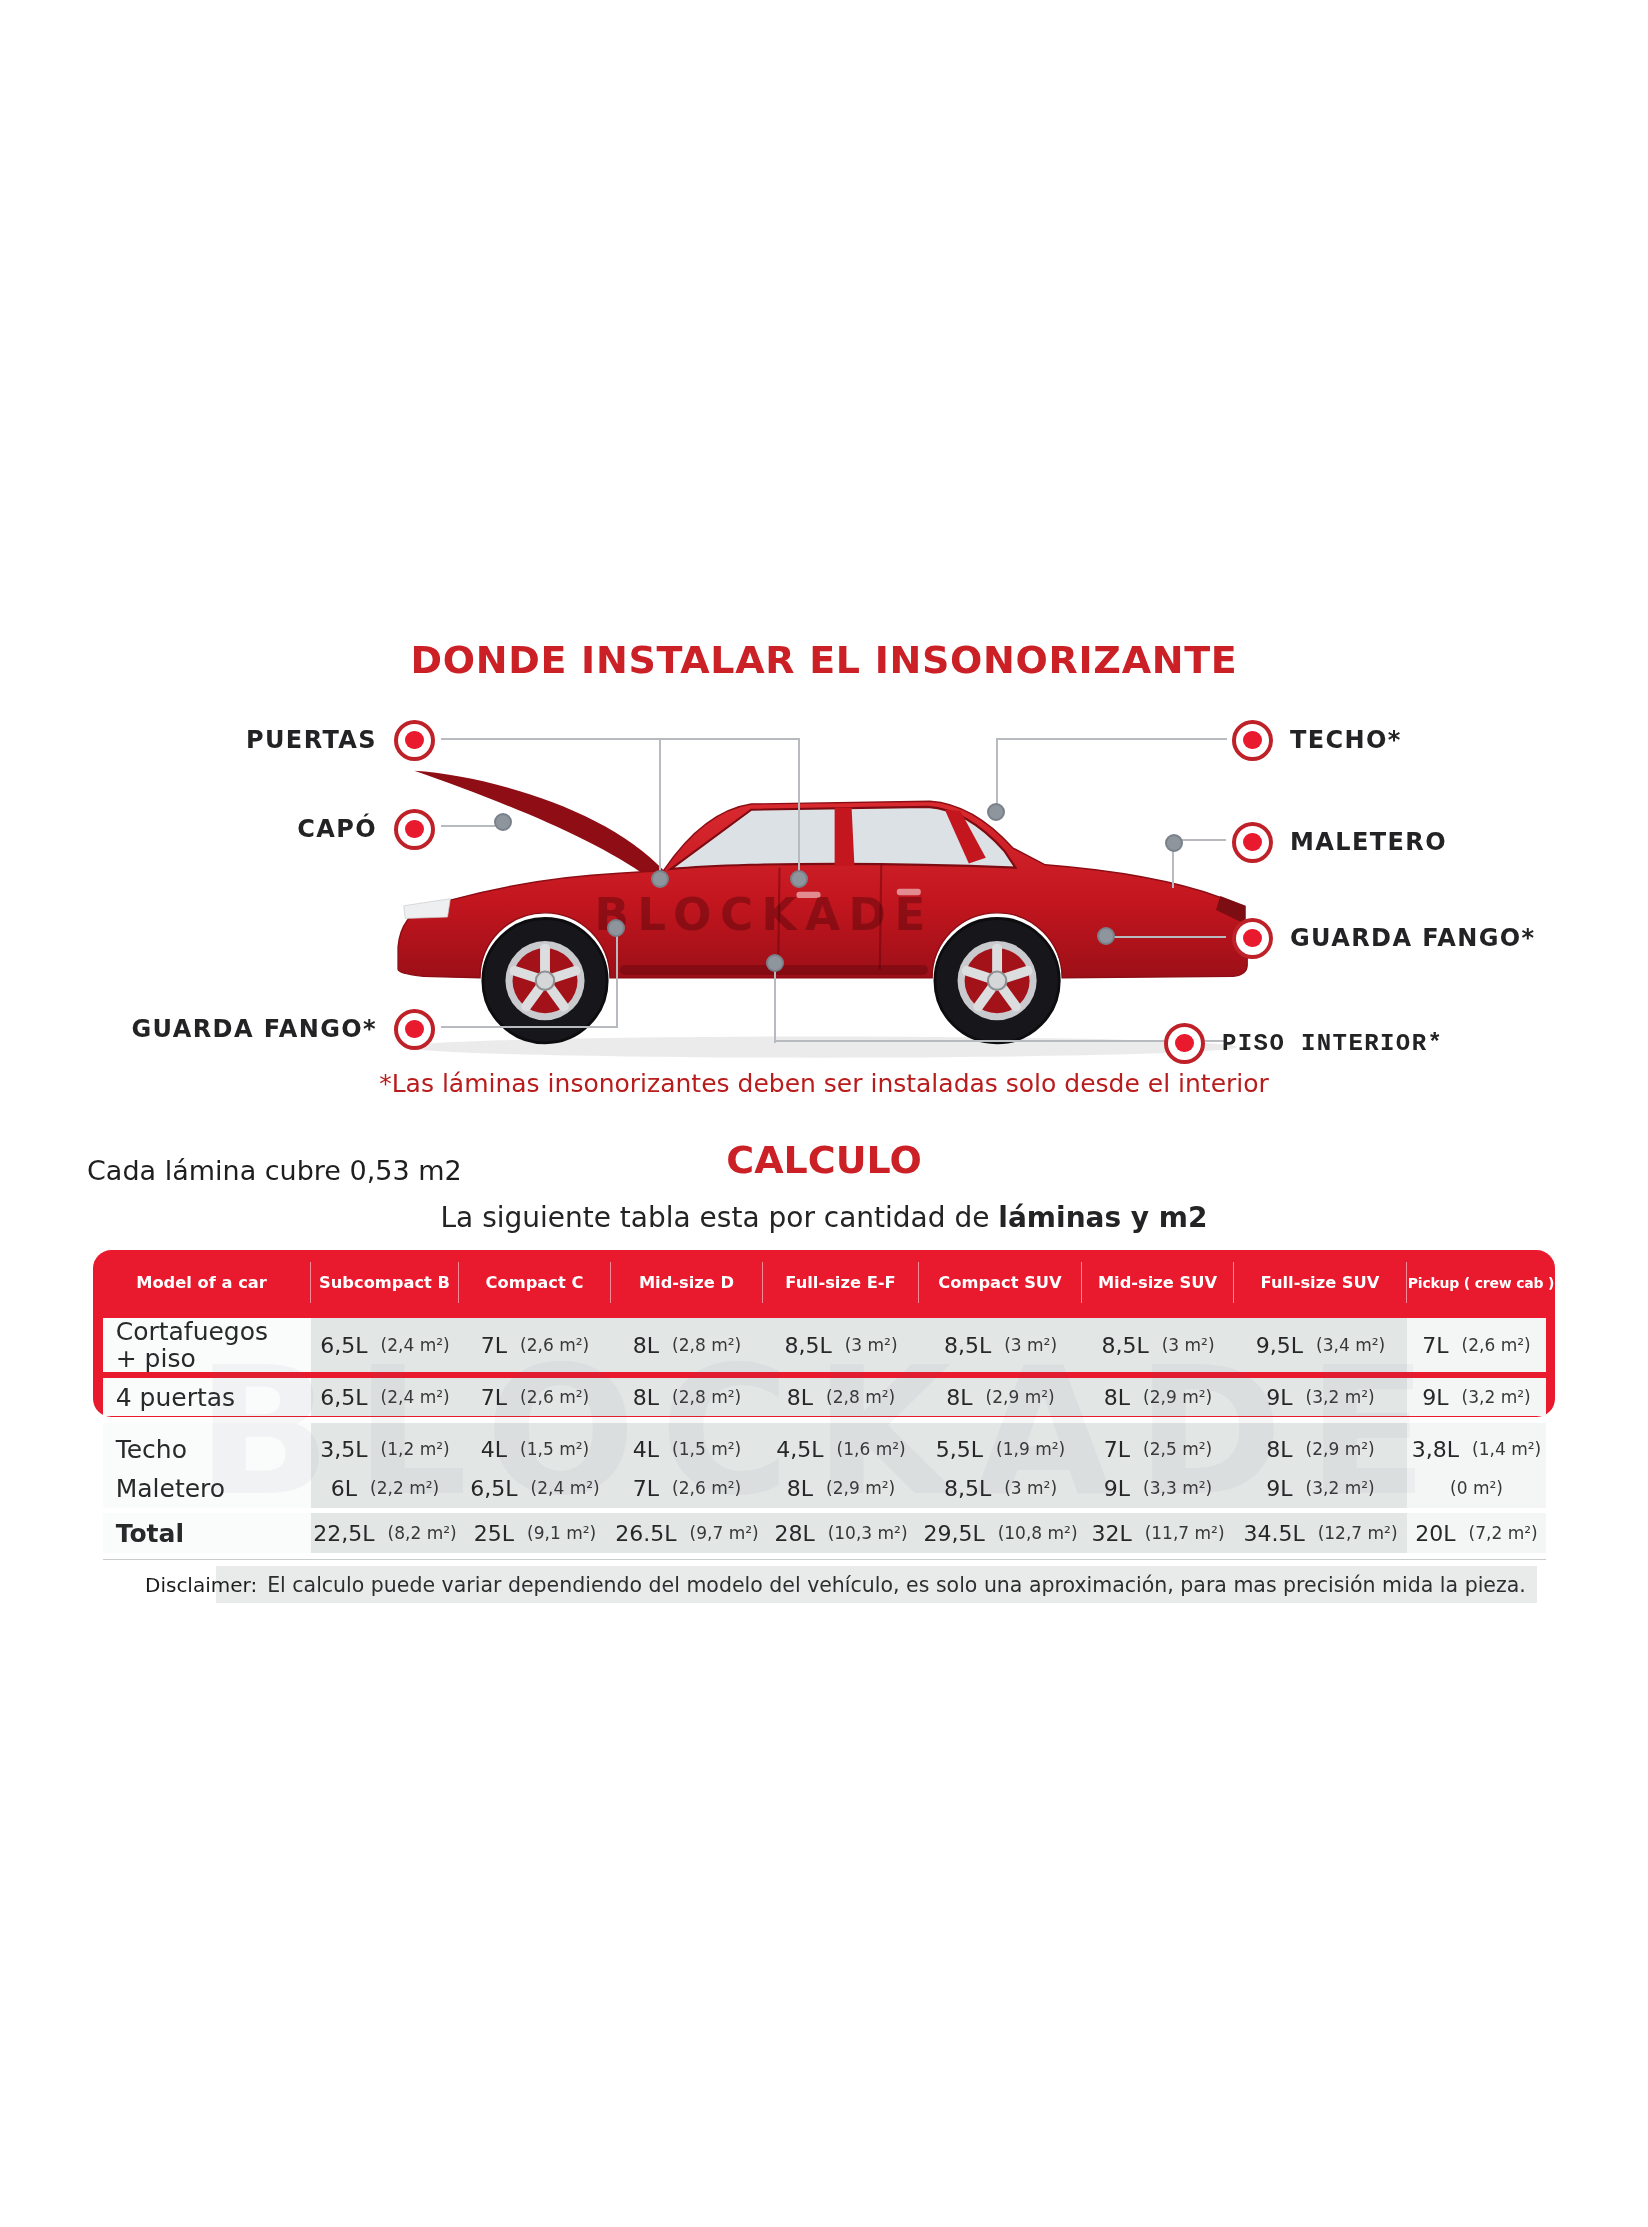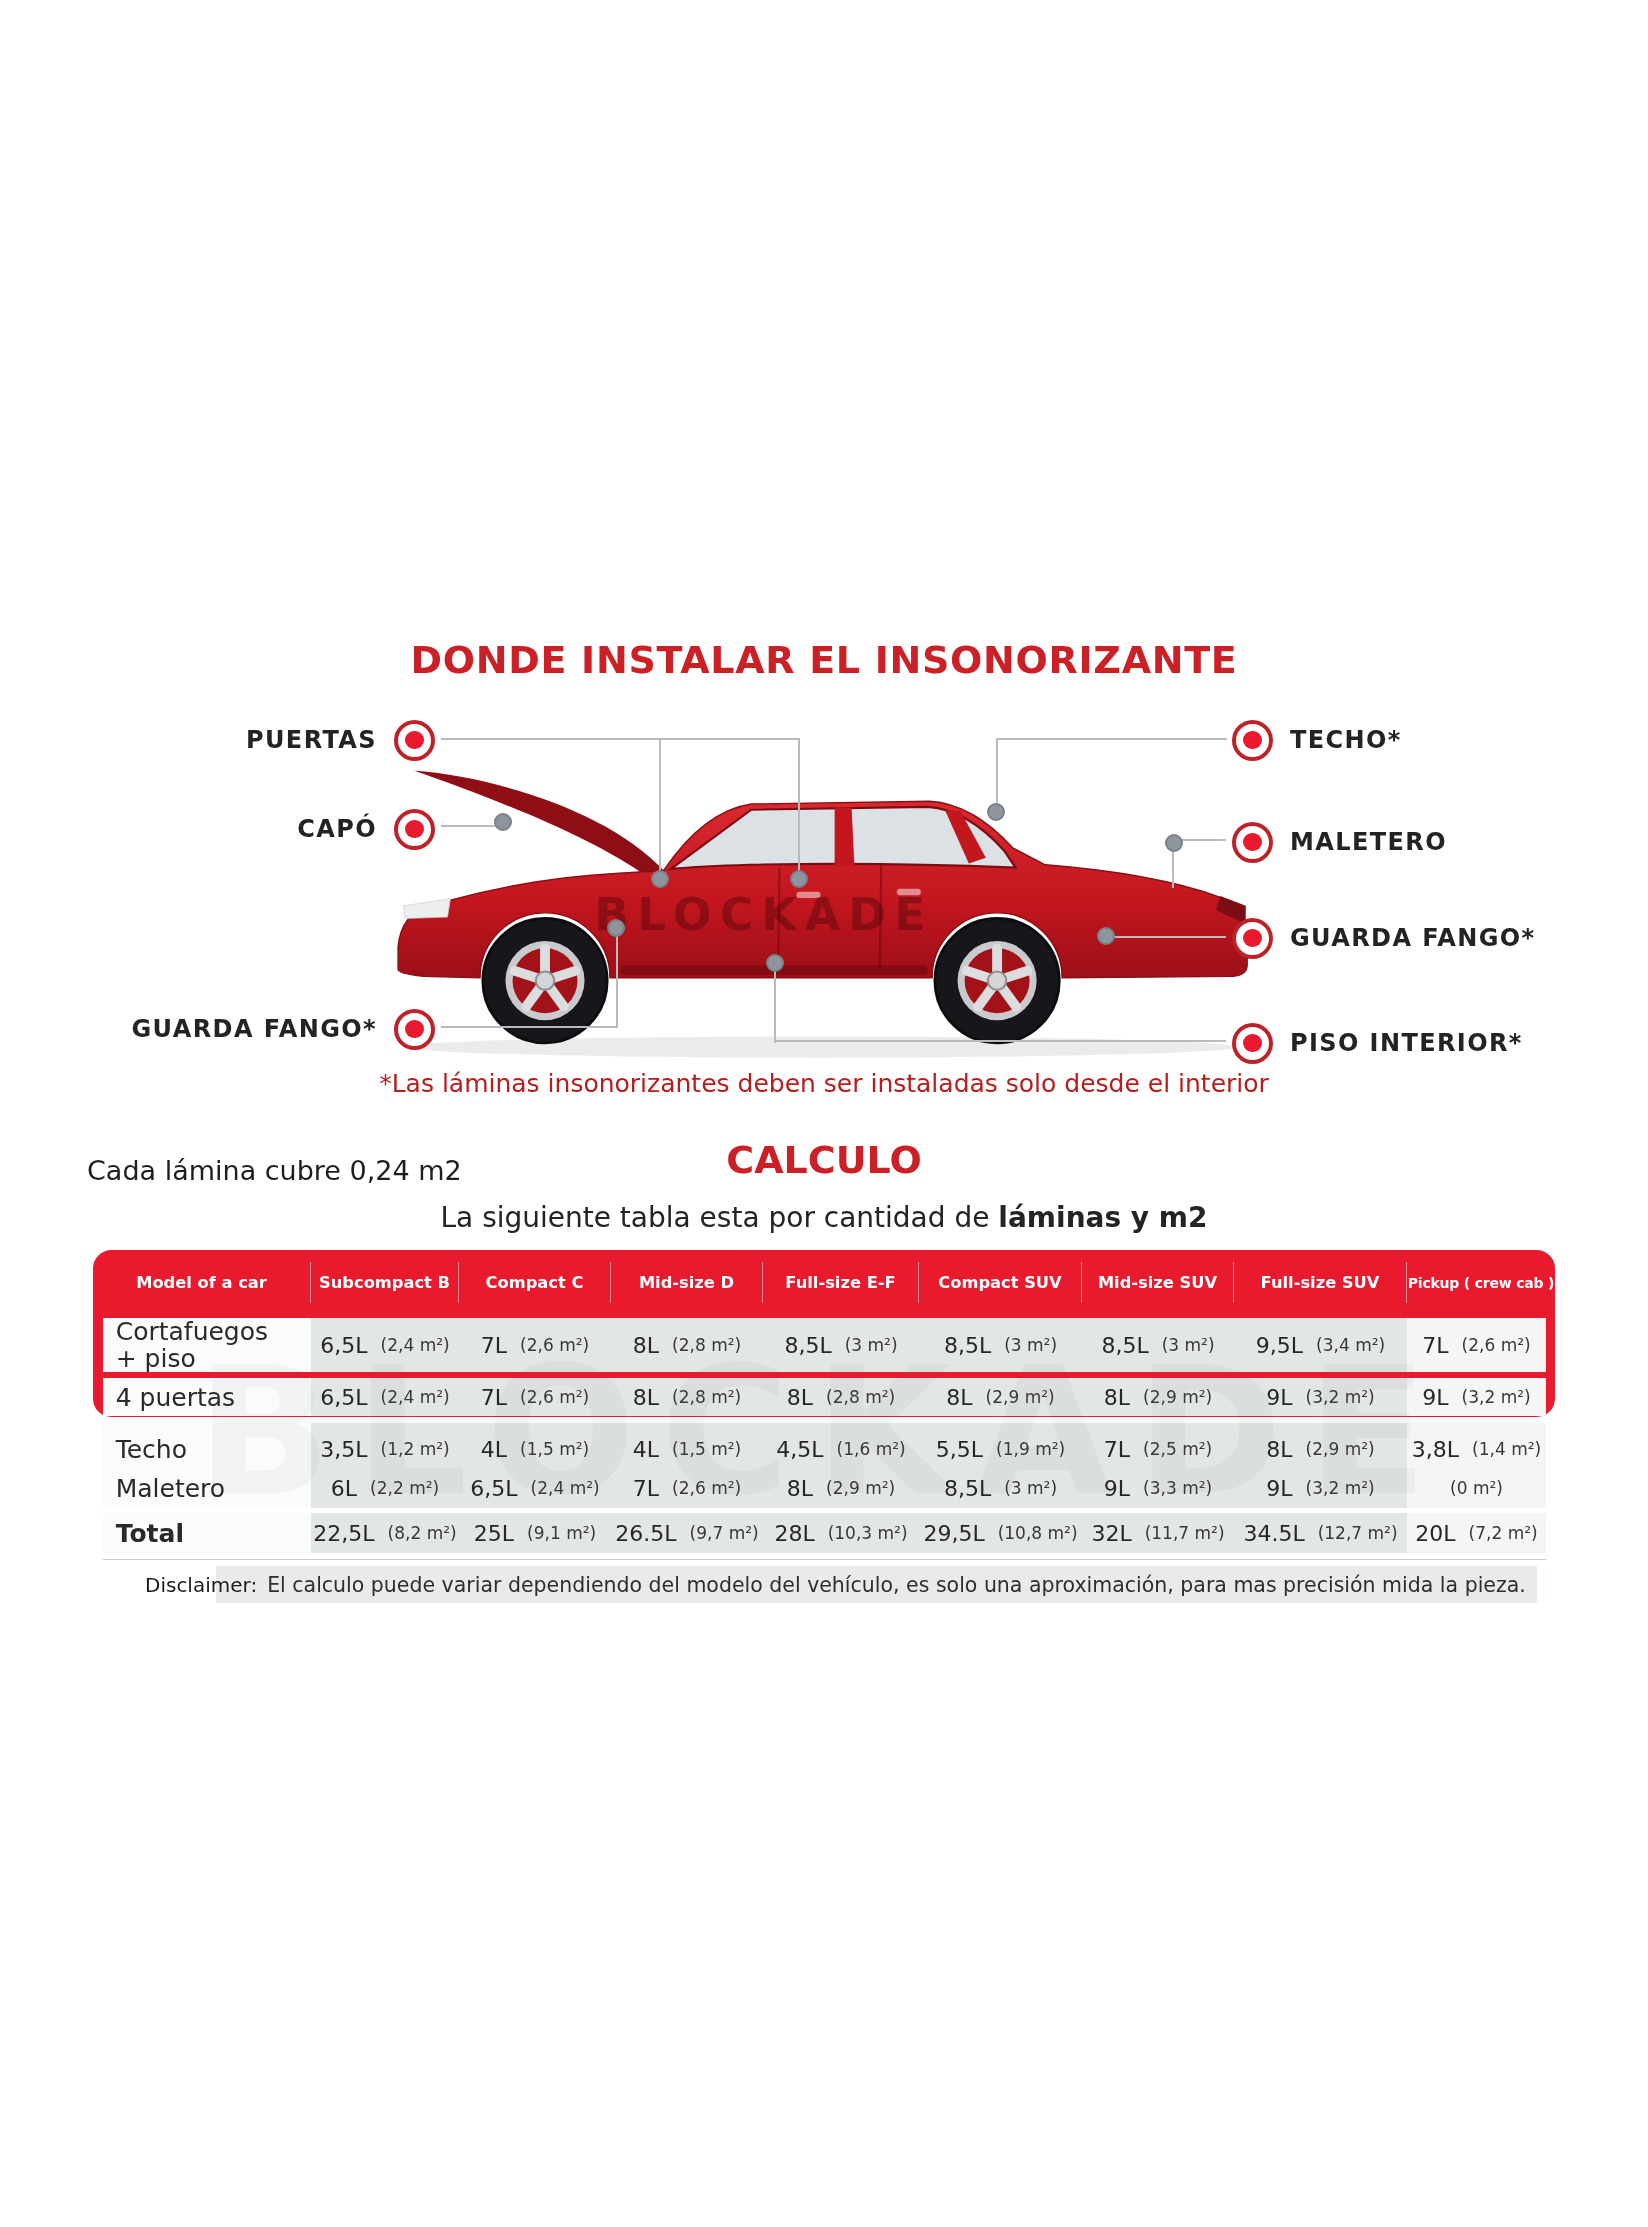--- a/index.html
+++ b/index.html
@@ -14,21 +14,21 @@
   .dlabel{display:flex;align-items:center;gap:17px;font-size:24px;font-weight:600;
           letter-spacing:1.4px;color:#232325;height:44px;z-index:6;}
   .target{width:41px;height:41px;box-sizing:border-box;border:4.2px solid #bf2129;border-radius:50%;
           background:#fff;display:flex;align-items:center;justify-content:center;flex:0 0 auto;}
   .tdot{width:18.4px;height:18.4px;border-radius:50%;background:var(--header-red);}
   .lbl-puertas{right:1213px;top:718px;}
   .lbl-capo{right:1213px;top:807px;}
   .lbl-techo{left:1232px;top:718px;}
   .lbl-maletero{left:1232px;top:820px;}
   .lbl-gfr{left:1232px;top:916px;}
-  .lbl-piso{left:1232px;top:1021px;}
+  .lbl-piso{left:1164px;top:1021px;font-family:Liberation Mono, monospace;}
   .lbl-gfl{right:1213px;top:1007px;}
 
   .line{position:absolute;background:var(--line-gray);z-index:4;}
   .cardot{position:absolute;width:18.4px;height:18.4px;border-radius:50%;background:var(--dot-gray);
           border:2.1px solid #79818a;box-sizing:border-box;z-index:5;}
   .car{left:382px;top:732px;z-index:3;}
 
   .footnote{top:1069px;left:0;width:100%;text-align:center;font-size:25px;color:#b91c1c;}
   .covnote{left:87px;top:1155px;font-size:27px;color:#1e1e20;}
   .calc{top:1138px;left:0;width:100%;text-align:center;font-size:38px;font-weight:800;color:var(--accent-red);}
@@ -192,21 +192,21 @@
   </div>
   <div class="abs dlabel lbl-gfl">
     <span>GUARDA FANGO*</span>
     <span class="target">
         <span class="tdot"></span>
       </span>
   </div>
 
   <div class="abs footnote">*Las láminas insonorizantes deben ser instaladas solo desde el interior</div>
 
-  <div class="abs covnote">Cada lámina cubre 0,24 m2</div>
+  <div class="abs covnote">Cada lámina cubre 0,53 m2</div>
   <div class="abs calc">CALCULO</div>
   <div class="abs subtitle"><span>La siguiente tabla esta por cantidad de </span><b>láminas y m2</b></div>
 
   <div class="abs redcard"></div>
   <div class="abs theader" id="table-header">
       <div class="th">Model of a car</div>
       <div class="th">Subcompact B</div>
       <div class="th">Compact C</div>
       <div class="th">Mid-size D</div>
       <div class="th">Full-size E-F</div>

